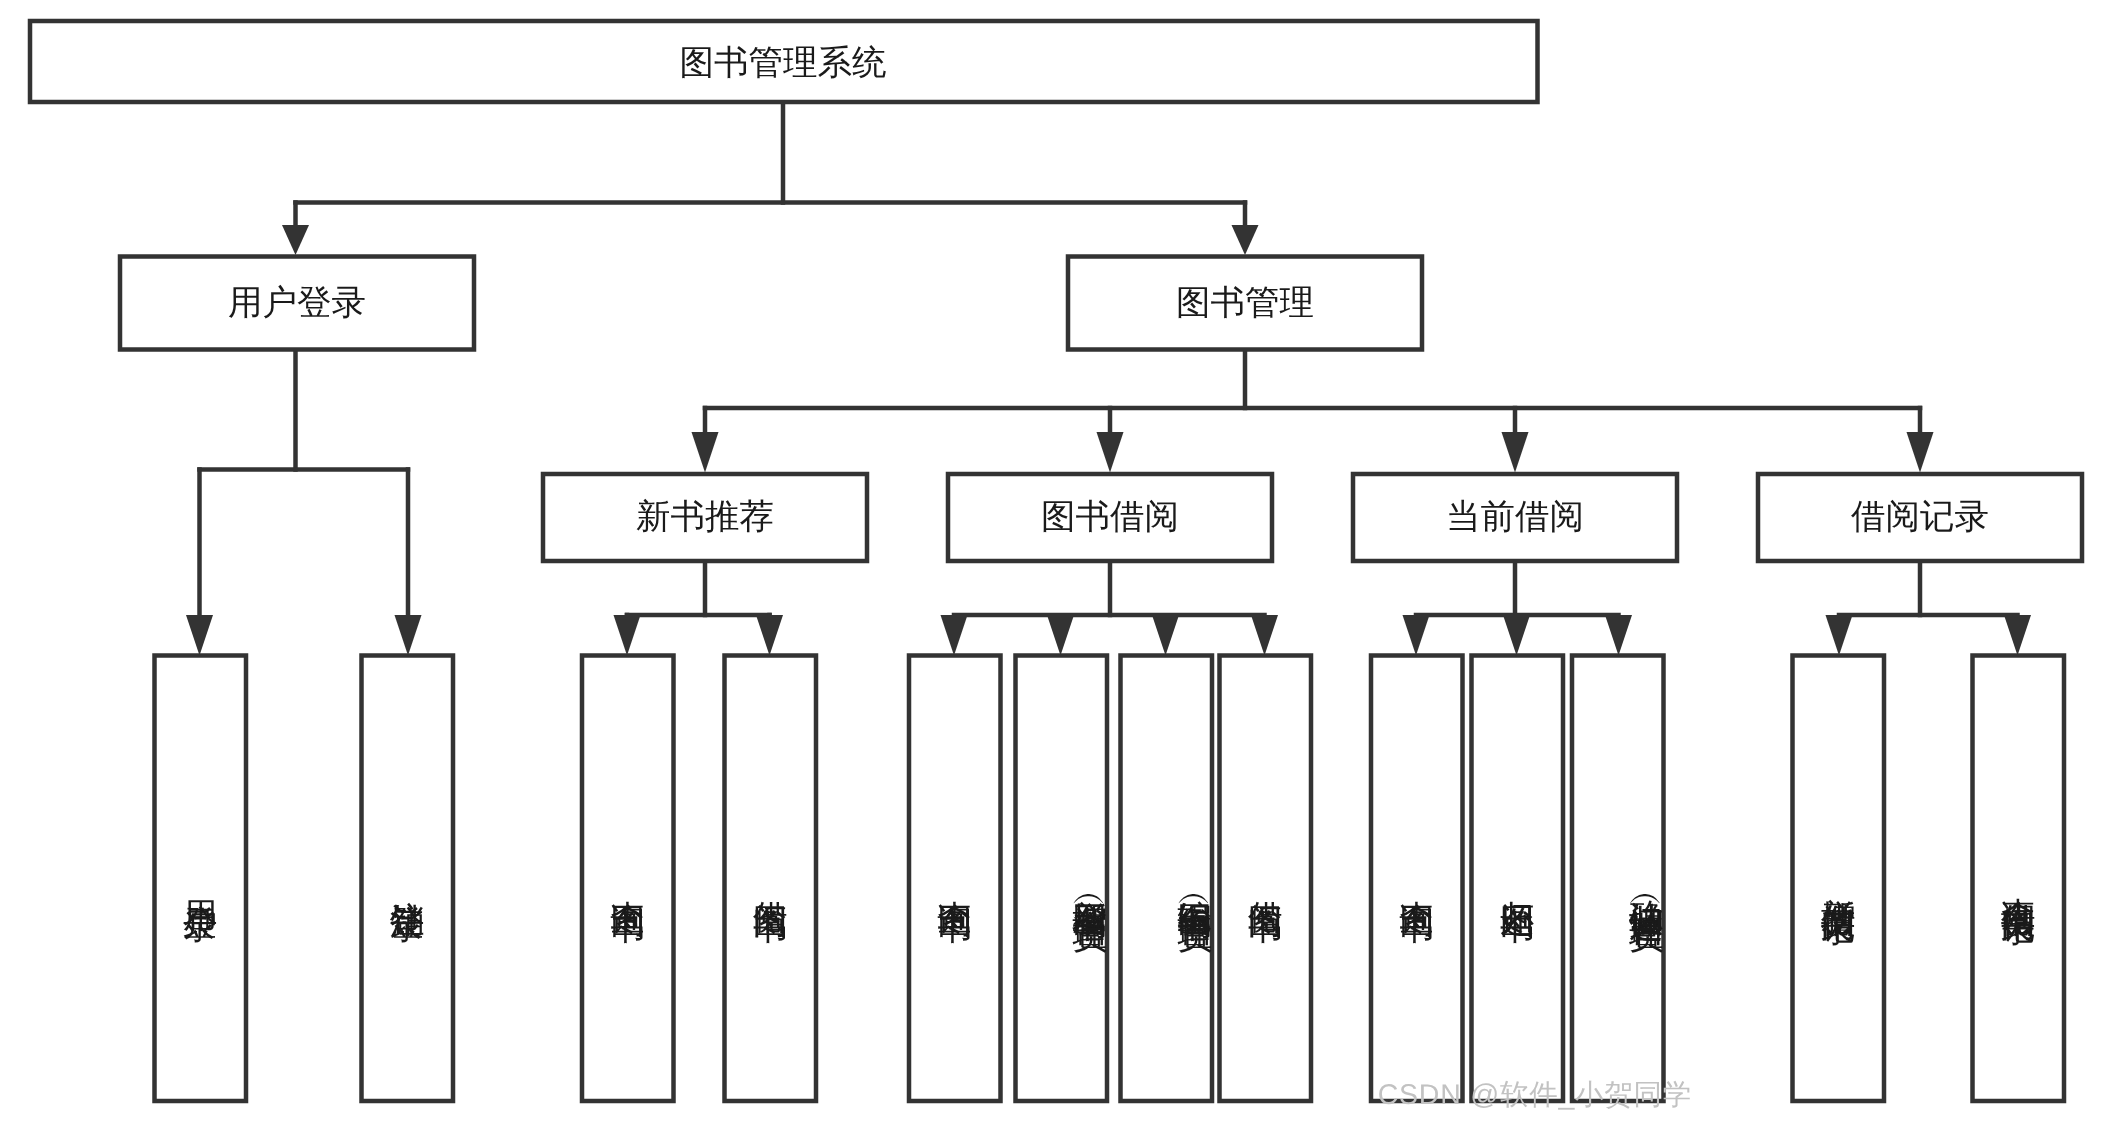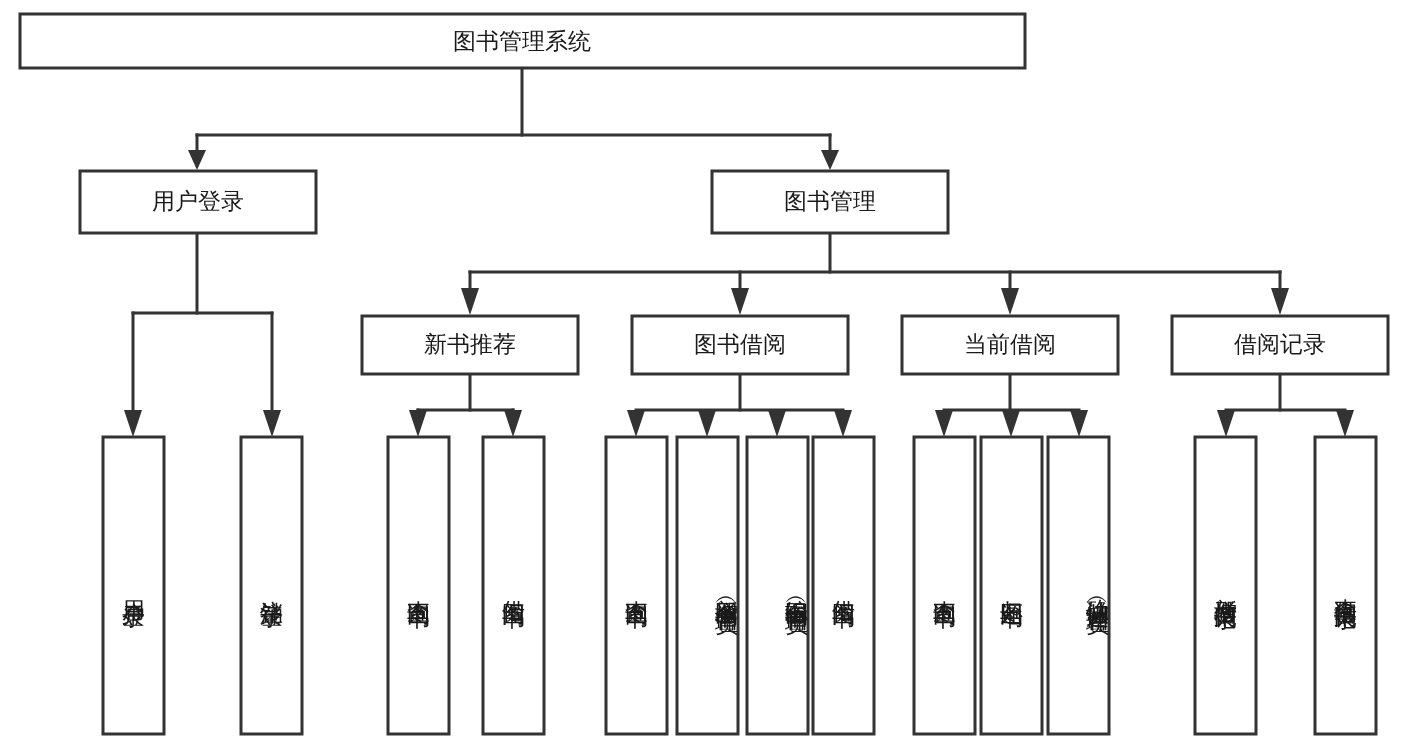--- a/index.html
+++ b/index.html
@@ -190,13 +190,14 @@
   <div class="label-vertical" style="left:606px; top:437px; width:61px; height:297px;">查询图书</div>
   <div class="label-vertical" style="left:677px; top:437px; width:61px; height:297px; align-items:flex-start; padding-top:8px; box-sizing:border-box;">新增图书（管理员）</div>
   <div class="label-vertical" style="left:747px; top:437px; width:61px; height:297px; align-items:flex-start; padding-top:8px; box-sizing:border-box;">编辑图书（管理员）</div>
   <div class="label-vertical" style="left:813px; top:437px; width:61px; height:297px;">借阅图书</div>
   <div class="label-vertical" style="left:914px; top:437px; width:61px; height:297px;">查询图书</div>
   <div class="label-vertical" style="left:981px; top:437px; width:61px; height:297px;">归还图书</div>
   <div class="label-vertical" style="left:1048px; top:437px; width:61px; height:297px; align-items:flex-start; padding-top:8px; box-sizing:border-box;">确认归还（管理员）</div>
   <div class="label-vertical" style="left:1195px; top:437px; width:61px; height:297px;">新增借阅记录</div>
   <div class="label-vertical" style="left:1315px; top:437px; width:61px; height:297px;">查询借阅记录</div>
 
+  <div class="watermark">CSDN @软件_小贺同学</div>
 </div>
 
 </body></html>

